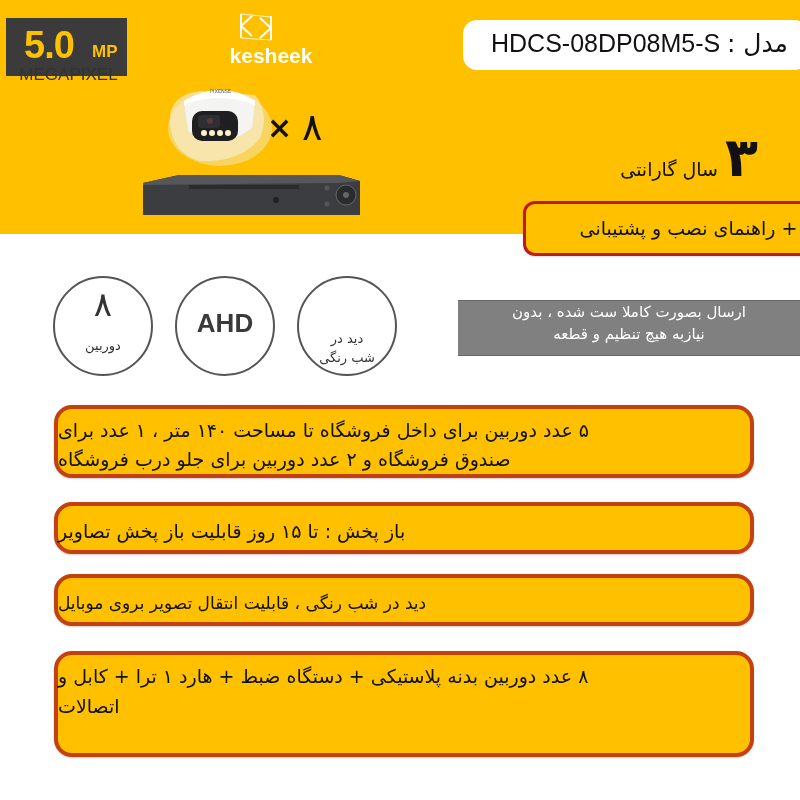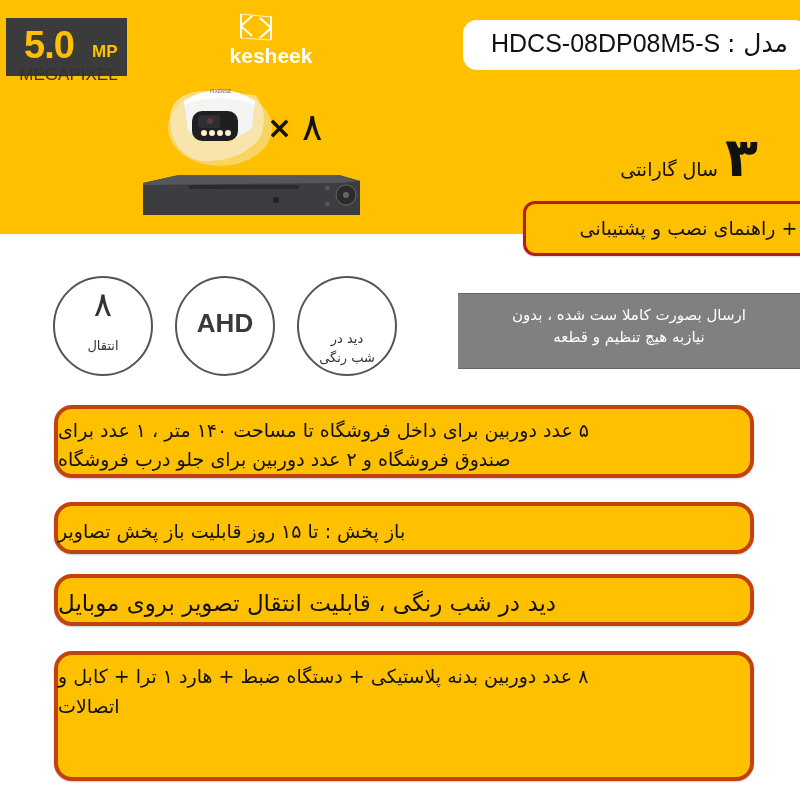--- a/index.html
+++ b/index.html
@@ -41,31 +41,31 @@
 
   .circle { position:absolute; top:276px; width:96px; height:96px; border:2px solid #555; border-radius:50%;
             background:#fff; text-align:center; color:#333; direction:rtl; }
   .c1 { left:53px; } .c2 { left:175px; } .c3 { left:297px; }
   .c-big { position:absolute; left:0; width:100%; top:6px; font-size:34px; }
   .c-small { position:absolute; left:0; width:100%; top:60px; font-size:13px; }
   .c-ahd { position:absolute; left:0; width:100%; top:30px; font-size:26px; font-weight:bold;
            font-family:"Liberation Sans", sans-serif; color:#3a3a3a; }
   .c-two { position:absolute; left:0; width:100%; top:27px; font-size:13px; line-height:19px;margin-top:24px; }
 
-  .grey-box { position:absolute; left:458px; top:293px; width:342px; height:76px; background:#808080;
+  .grey-box { position:absolute; left:458px; top:300px; width:342px; height:56px; background:#808080;
               color:#fff; direction:rtl; text-align:center; font-size:15px; line-height:22px;
-              padding-top:10px; box-sizing:border-box; border-top:1px solid #666; border-bottom:1px solid #666; }
+              box-sizing:border-box; border-top:1px solid #666; border-bottom:1px solid #666; }
 
   .feature { position:absolute; left:54px; width:700px; background:#FFC000; border:4px solid #c2410c;
              border-radius:18px; direction:rtl; text-align:left; color:#111; box-sizing:border-box;
              box-shadow:0 1px 2px rgba(0,0,0,0.2); }
   .f1 { top:405px; height:73px; font-size:19px; line-height:29px; padding-top:7px; }
   .f2 { top:502px; height:52px; font-size:19px; line-height:50px; }
-  .f3 { top:574px; height:52px; font-size:23px; line-height:50px; }
-  .f4 { top:651px; height:130px; font-size:19px; line-height:30px; padding-top:6px; }
+  .f3 { top:574px; height:52px; font-size:17px; line-height:50px; }
+  .f4 { top:651px; height:106px; font-size:19px; line-height:30px; padding-top:6px; }
 </style>
 </head>
 <body>
 
 <div class="header">
 
   <div class="mp-badge">
     <div class="mp-top">
       <span class="mp-num">5.0</span>
       <span class="mp-unit">MP</span>
@@ -118,21 +118,21 @@
   <div class="warranty">
     <span class="warranty-num">۳</span>
     <span class="warranty-text">سال گارانتی</span>
   </div>
 </div>
 
 <div class="support-box">+ راهنمای نصب و پشتیبانی</div>
 
 <div class="circle c1">
   <div class="c-big">۸</div>
-  <div class="c-small">انتقال</div>
+  <div class="c-small">دوربین</div>
 </div>
 <div class="circle c2">
   <div class="c-ahd">AHD</div>
 </div>
 <div class="circle c3">
   <div class="c-two">
     <div>دید در</div>
     <div>شب رنگی</div>
   </div>
 </div>

